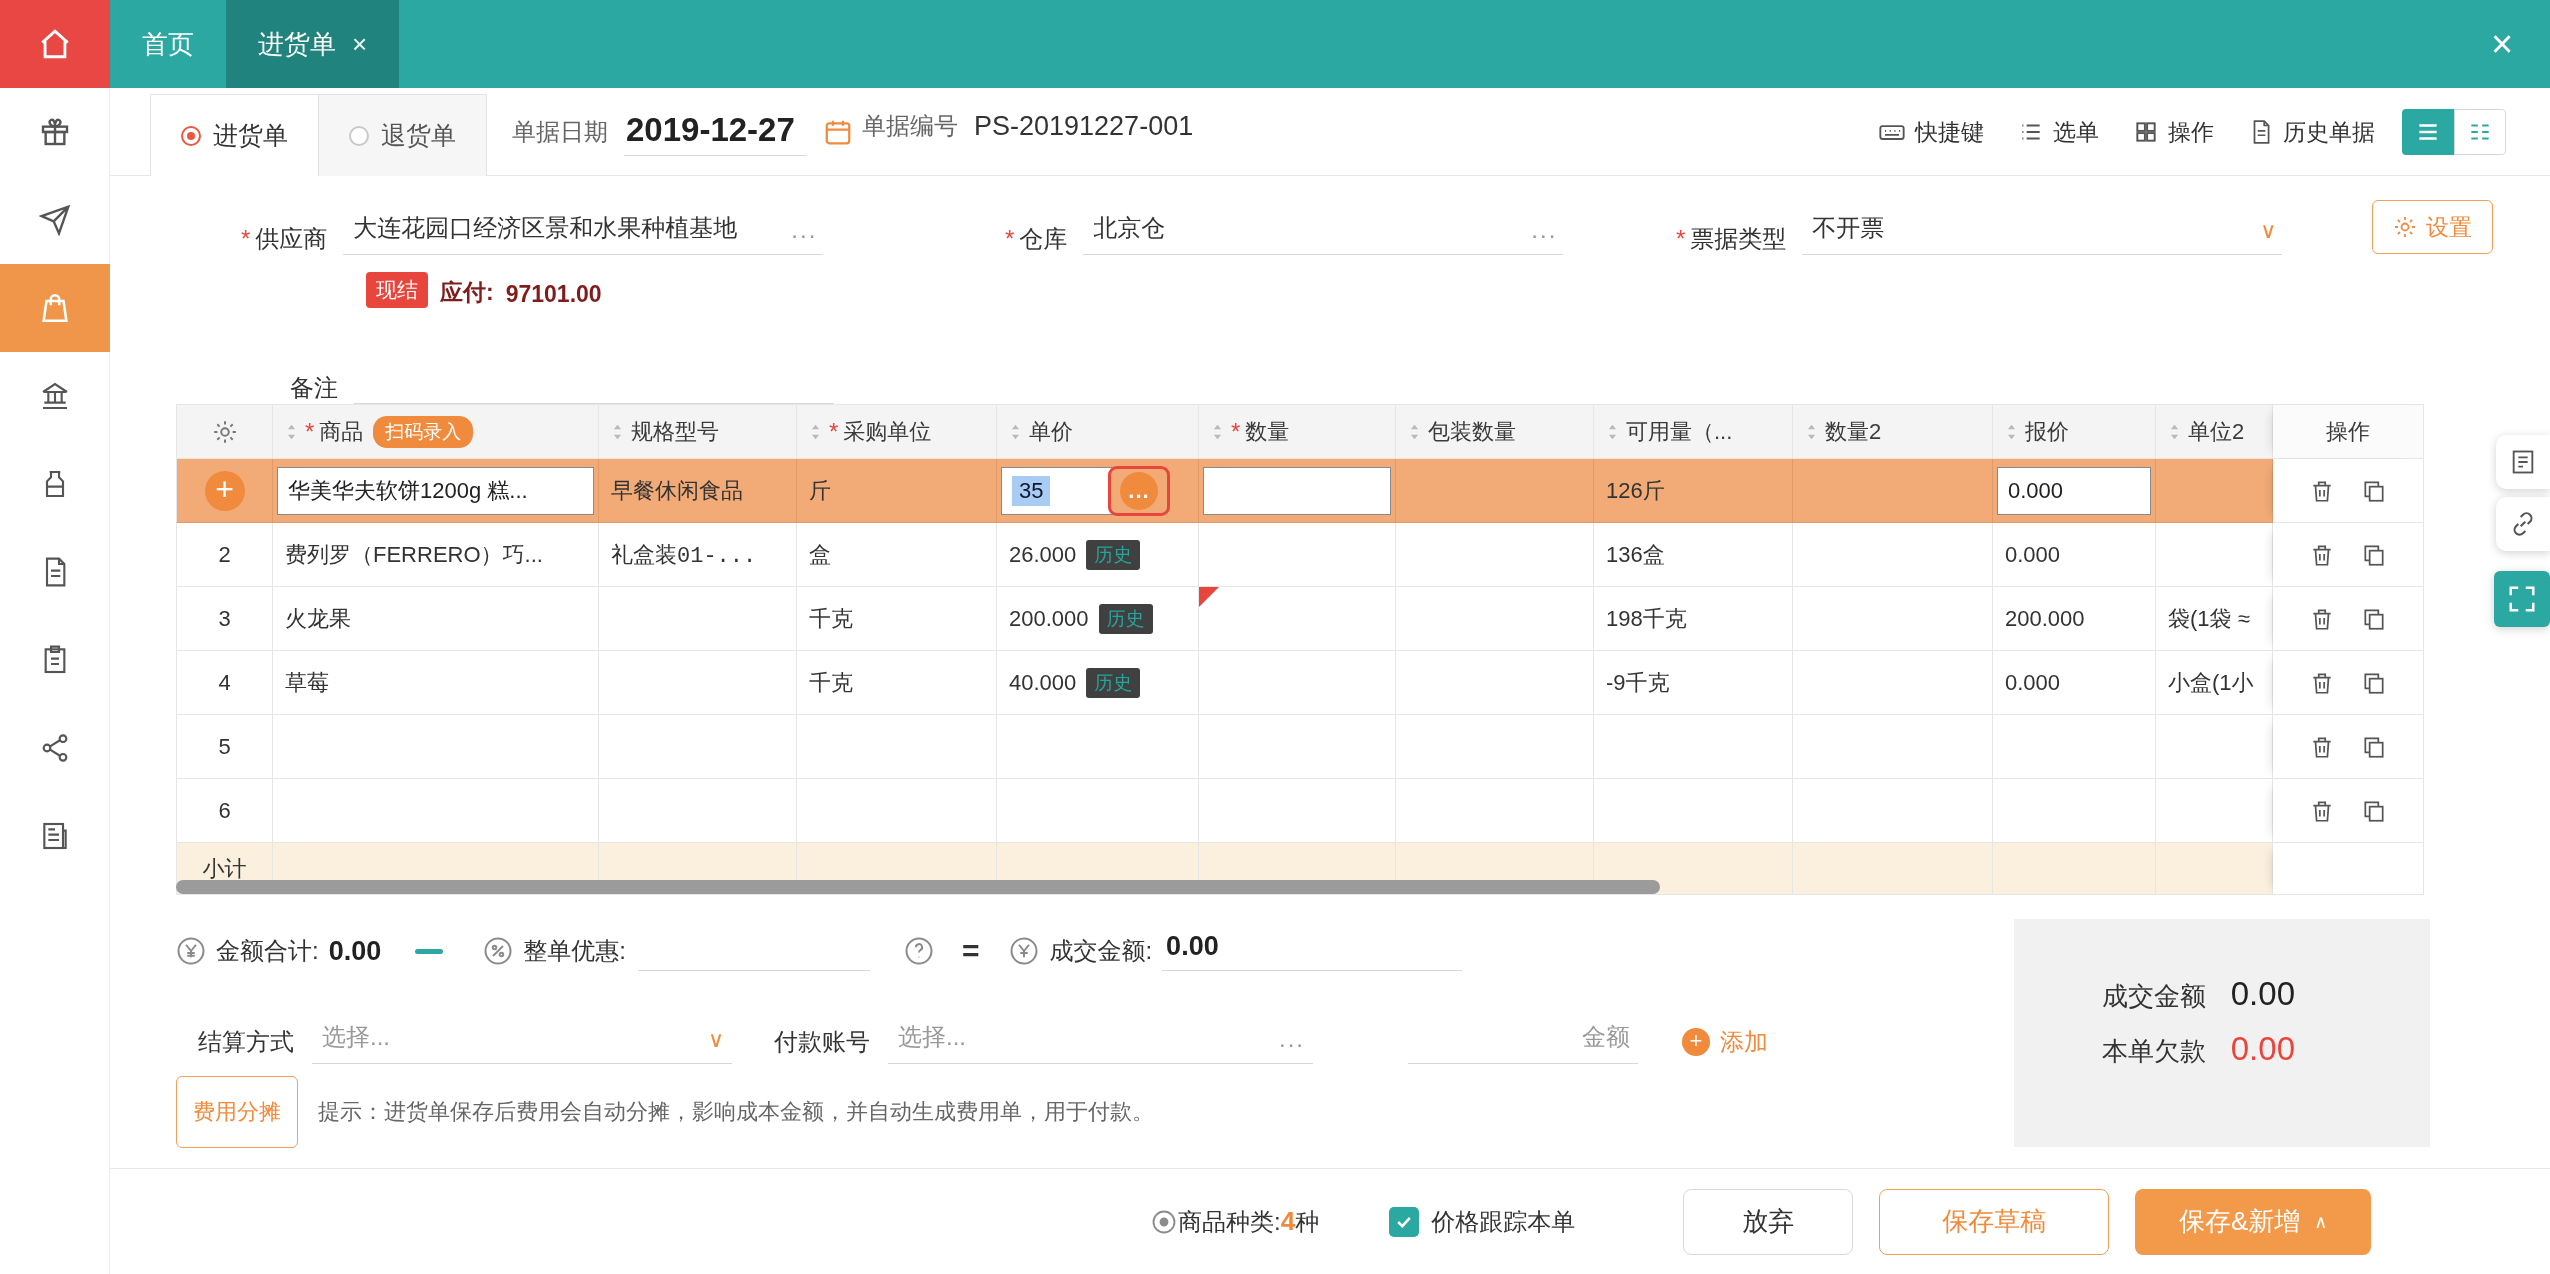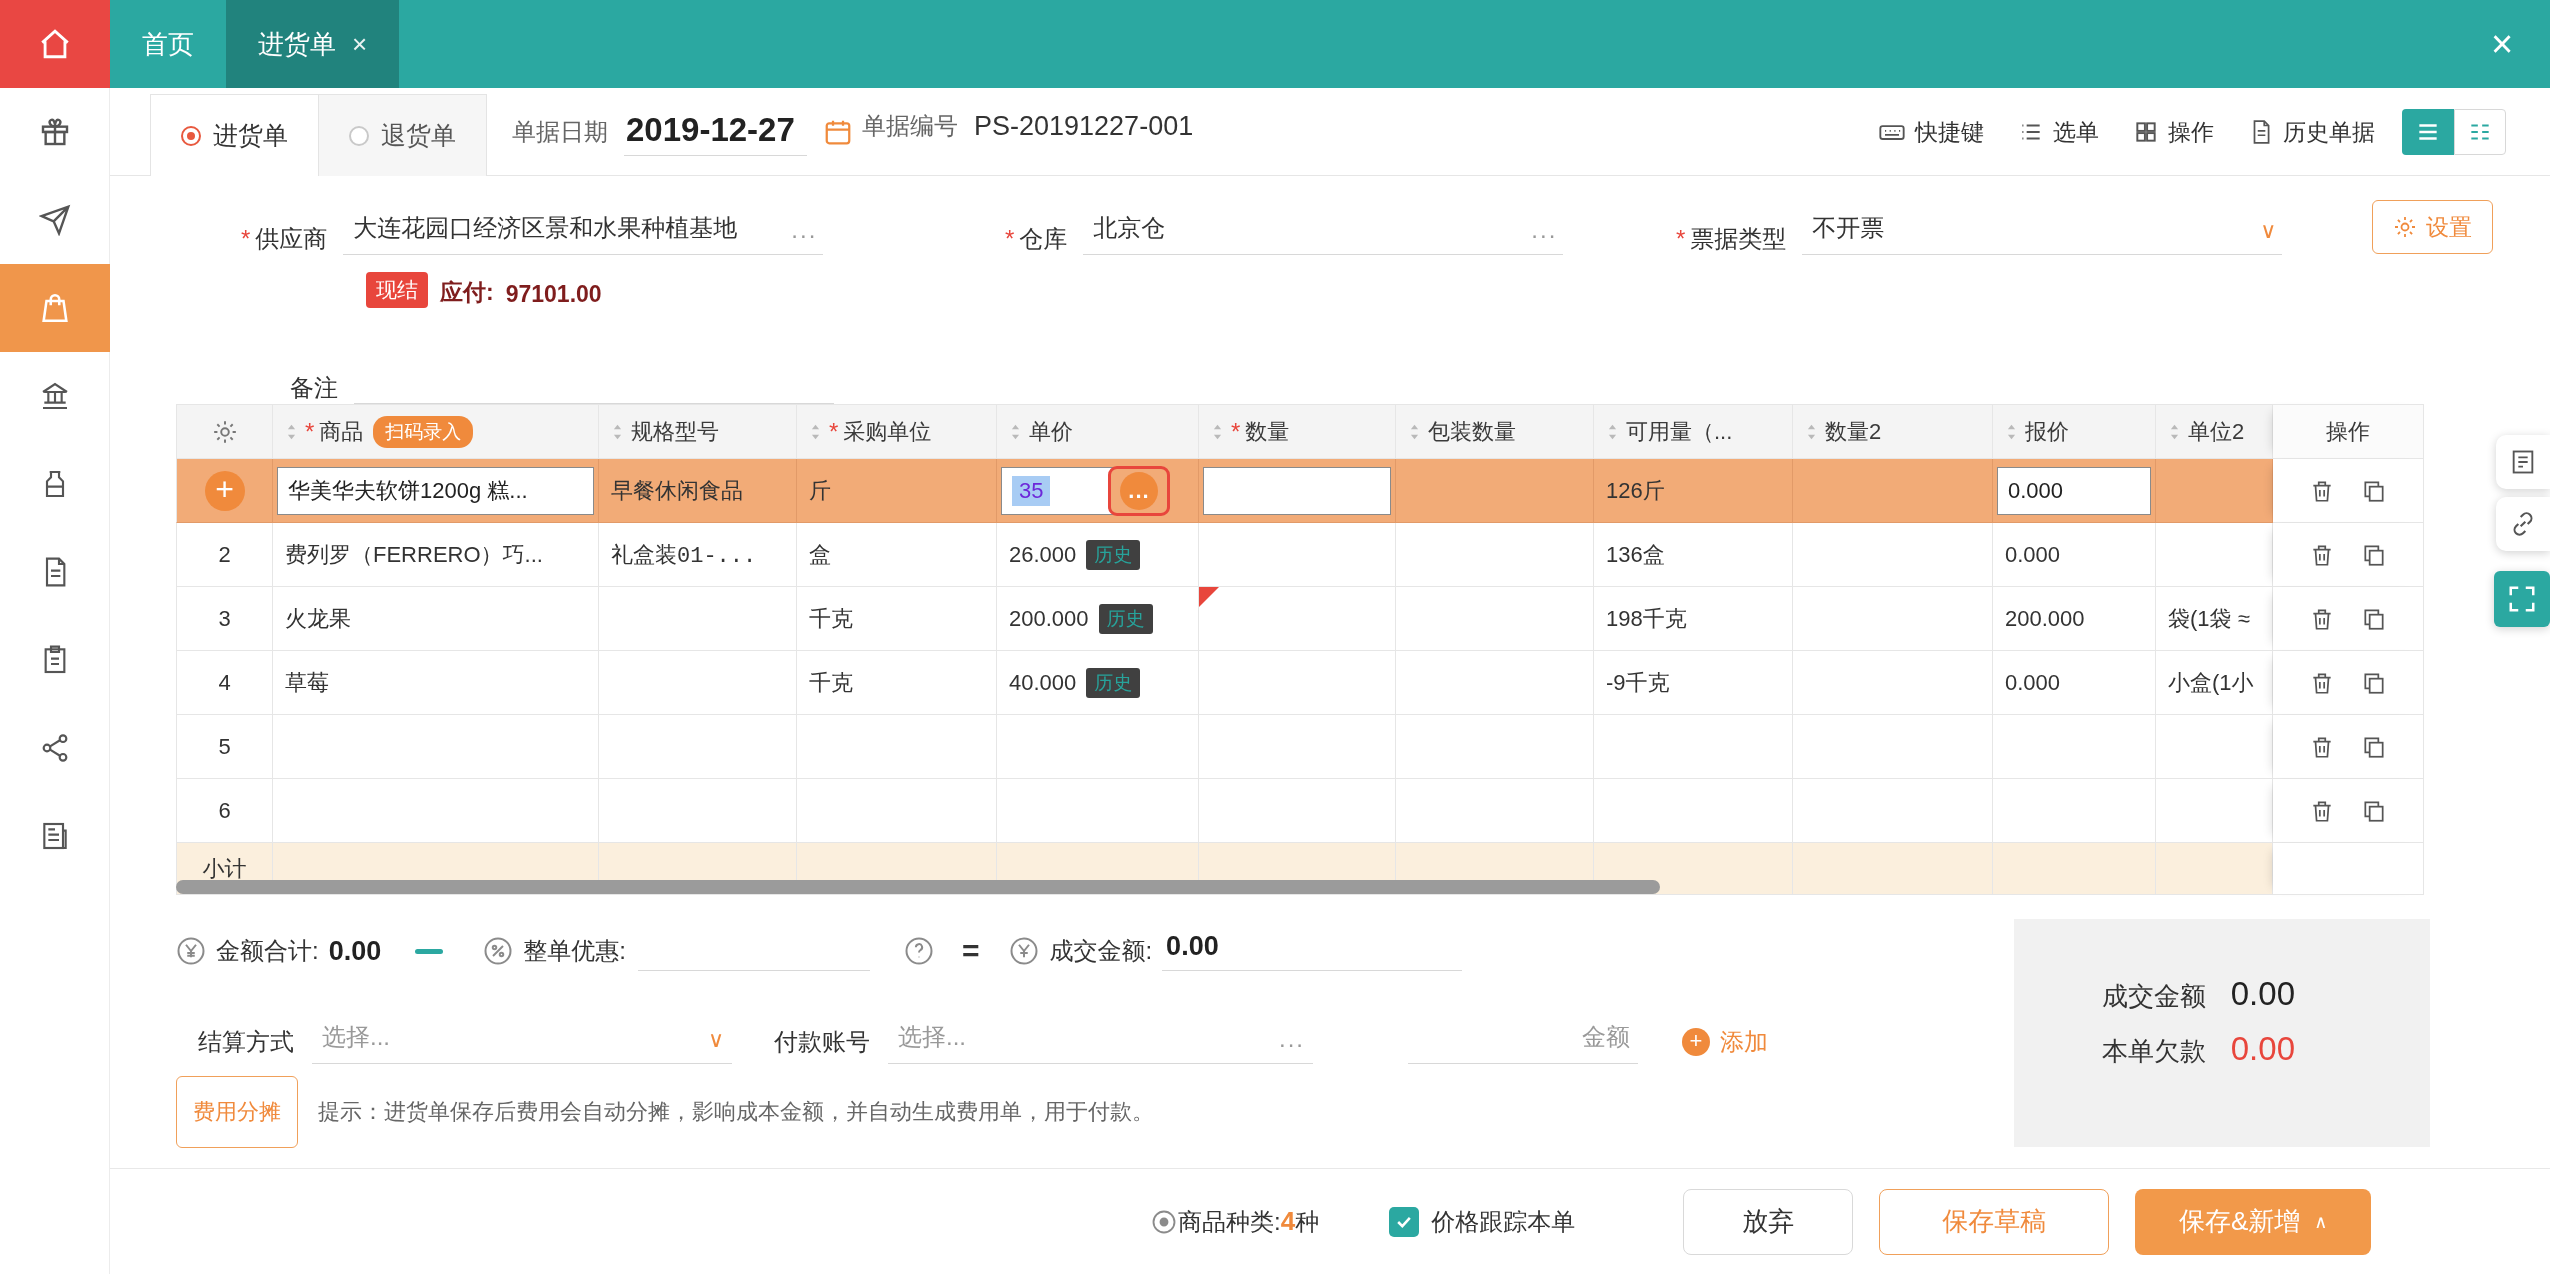--- a/index.html
+++ b/index.html
@@ -79,21 +79,21 @@
   .c11{width:151px; justify-content:center; gap:26px; box-shadow:-8px 0 10px -8px rgba(0,0,0,0.16);}
   .thead .cell { background:#F4F4F4; height:55px; border-top:1px solid #E6E6E6; color:#3a3a3a; font-weight:500; }
   .thead .c11 { background:#FBFBFB; }
   .sort-ic { margin-right:7px; flex:none; }
   .scan-badge { background:#F08A3C; color:#fff; font-size:19px; padding:3px 12px; border-radius:14px; margin-left:10px; }
   .hist-badge { background:#404040; color:#27A39B; font-size:19px; padding:2px 8px; border-radius:3px; margin-left:10px; flex:none; }
   .r-active .cell { background:#F2AB77; border-color:#E29A68; }
   .r-active .c11 { background:#fff; border-color:#E6E6E6; }
   .ibox { background:#fff; border:1px solid #8A8A8A; height:48px; display:flex; align-items:center; padding:0 10px; width:100%; font-size:22px; color:#222; }
   .cell.pad4 { padding:4px; }
-  .sel { background:#A8CCF4; color:#6d28d9; padding:2px 7px; }
+  .sel { background:#A8CCF4; color:#0f172a; padding:2px 7px; }
   .dots-ring { position:absolute; left:932px; top:7px; width:62px; height:50px; border:3px solid #E8463C; border-radius:9px; display:flex; align-items:center; justify-content:center; background:#F2AB77; z-index:3; }
   .dots-btn { width:38px; height:38px; border-radius:50%; background:#F08A3C; color:#fff; display:flex; align-items:center; justify-content:center; font-size:22px; font-weight:700; letter-spacing:1px; }
   .plus-btn { width:40px; height:40px; border-radius:50%; background:#F08A3C; color:#fff; font-size:32px; line-height:1; display:flex; align-items:center; justify-content:center; padding-bottom:4px; }
   .rownum { width:100%; text-align:center; color:#333; }
   .corner-flag { position:absolute; left:0; top:0; width:0; height:0; border-left:20px solid #E8463C; border-bottom:20px solid transparent; }
   .op-ic { color:#555; }
   .subtotal .cell { background:#FBEFDD; height:52px; }
   .subtotal .c11 { background:#fff; }
   .hscroll { position:absolute; left:66px; top:792px; width:2097px; height:16px; }
   .hthumb { width:1484px; height:14px; background:#9B9B9B; border-radius:7px; }

